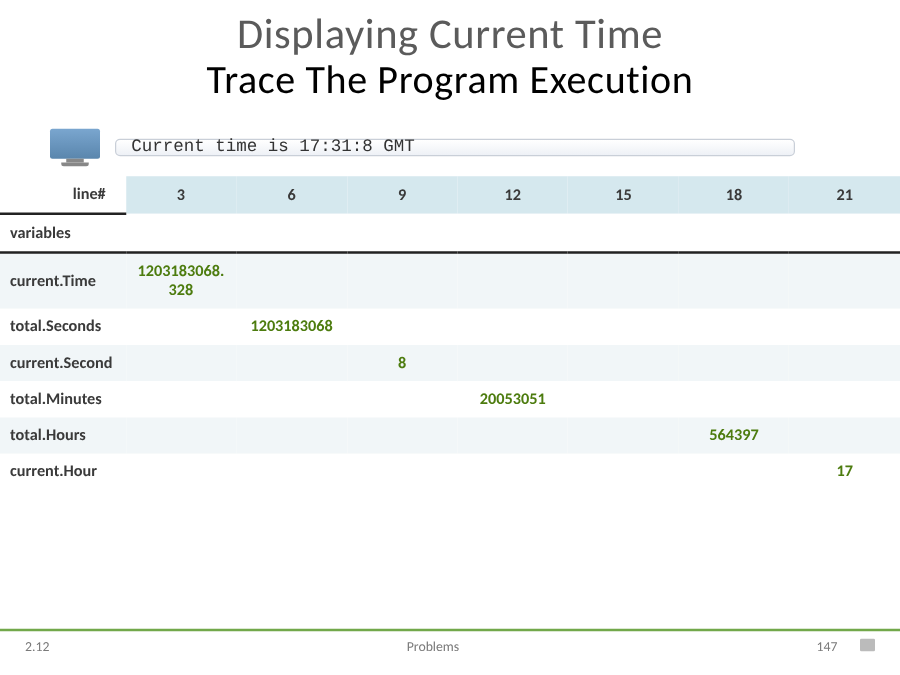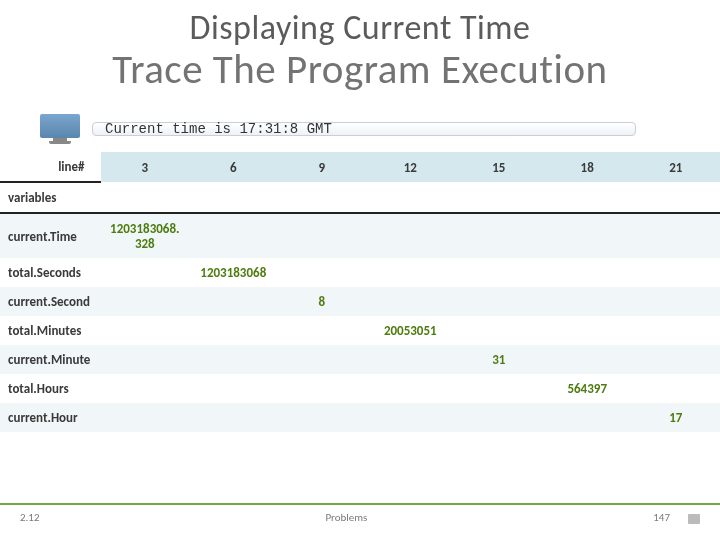--- a/index.html
+++ b/index.html
@@ -1,20 +1,20 @@
 <!DOCTYPE html>
 <html><head>
 <meta charset="utf-8">
 <style>
   * { box-sizing: border-box; margin: 0; padding: 0; }
   html, body { width: 720px; height: 540px; background: #fff; font-family: "Segoe UI", Calibri, sans-serif; }
   .slide { width: 720px; height: 540px; position: relative; background: #fff; }
   .title-wrap { text-align: center; padding-top: 7px; }
   .title1 { font-size: 34px; font-weight: 300; color: #5b5b5b; letter-spacing: 0.5px; }
-  .title2 { font-size: 41px; font-weight: 400; color: #737373; letter-spacing: 0.5px; margin-top: -4px; }
+  .title2 { font-size: 32px; font-weight: 400; color: #000000; letter-spacing: 0.5px; margin-top: -4px; }
   .output-row { display: flex; align-items: center; margin: 20px 0 8px 40px; }
   .monitor { width: 40px; height: 30px; position: relative; margin-right: 12px; }
   .monitor .screen { width: 40px; height: 24px; background: linear-gradient(#7aa6cf,#5a86ad); border-radius: 2px; }
   .monitor .stand { width: 14px; height: 3px; background: #888; margin: 0 auto; }
   .monitor .base { width: 22px; height: 3px; background: #888; margin: 0 auto; border-radius: 0 0 2px 2px; }
   .output-box {
     flex: 0 0 544px;
     height: 14px;
     background: linear-gradient(#fff, #eef1f6);
     border: 1px solid #c9cfd8;
@@ -42,21 +42,21 @@
   .trace-table tbody td.val { text-align: center; color: #4d7c0f; font-weight: 700; }
   .trace-table tbody tr.variables td.label { border-bottom: 2px solid #222; }
   .trace-table tbody tr.variables td:not(.label) { border-bottom: 2px solid #222; background:#fff; }
   .footer {
     position: absolute; left: 0; right: 0; bottom: 11px; height: 26px;
     border-top: 2px solid #72a84a;
     display: flex; align-items: center; justify-content: space-between;
     padding: 0 20px;
     font-size: 11px; color: #7a7a7a;
   }
-  .footer .right { display: flex; align-items: flex-end; gap: 18px; }
+  .footer .right { display: flex; align-items: flex-start; gap: 18px; }
   .foot-icon { width: 12px; height: 10px; background: #bbb; border-radius: 1px; display:inline-block; }
 </style>
 </head>
 <body>
 
 <div class="slide">
 
   <div class="title-wrap">
     <div class="title1">Displaying Current Time</div>
     <div class="title2">Trace The Program Execution</div>
@@ -131,30 +131,20 @@
           <td class="label">total.Minutes</td>
           <td></td>
           <td></td>
           <td></td>
           <td class="val">20053051</td>
           <td></td>
           <td></td>
           <td></td>
         </tr>
         <tr>
-          <td class="label">current.Minute</td>
-          <td></td>
-          <td></td>
-          <td></td>
-          <td></td>
-          <td class="val">31</td>
-          <td></td>
-          <td></td>
-        </tr>
-        <tr>
           <td class="label">total.Hours</td>
           <td></td>
           <td></td>
           <td></td>
           <td></td>
           <td></td>
           <td class="val">564397</td>
           <td></td>
         </tr>
         <tr>

